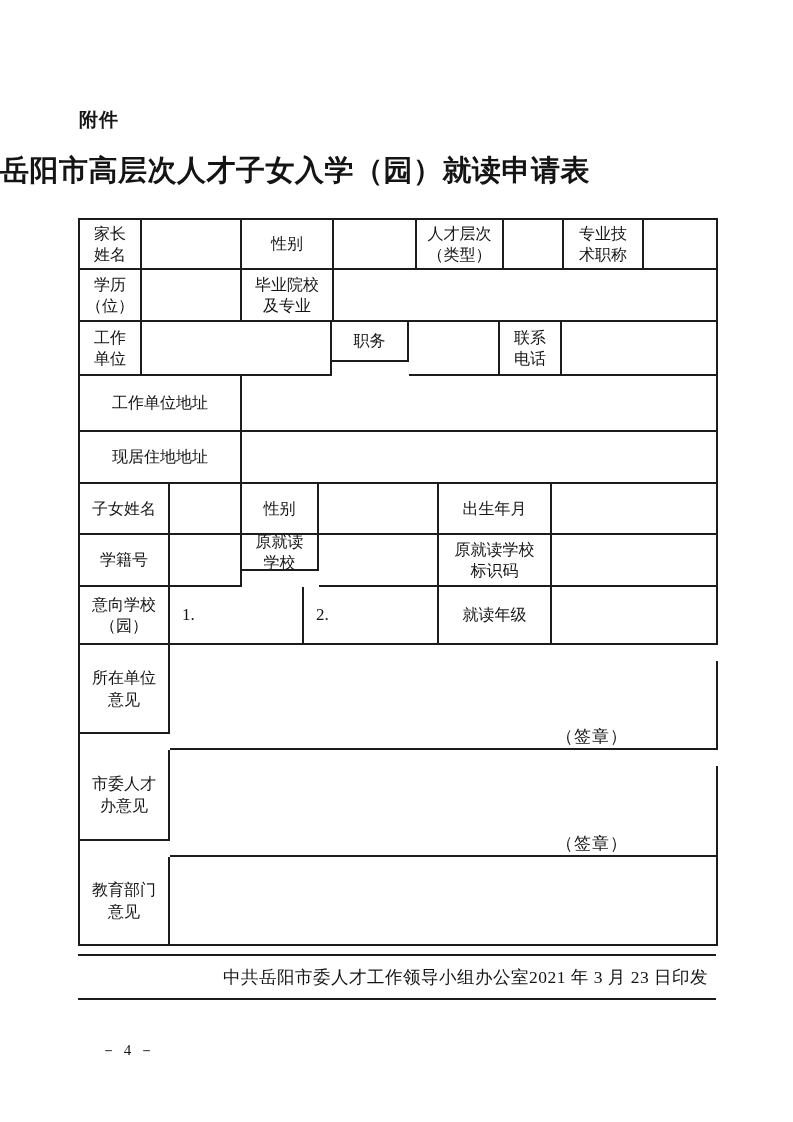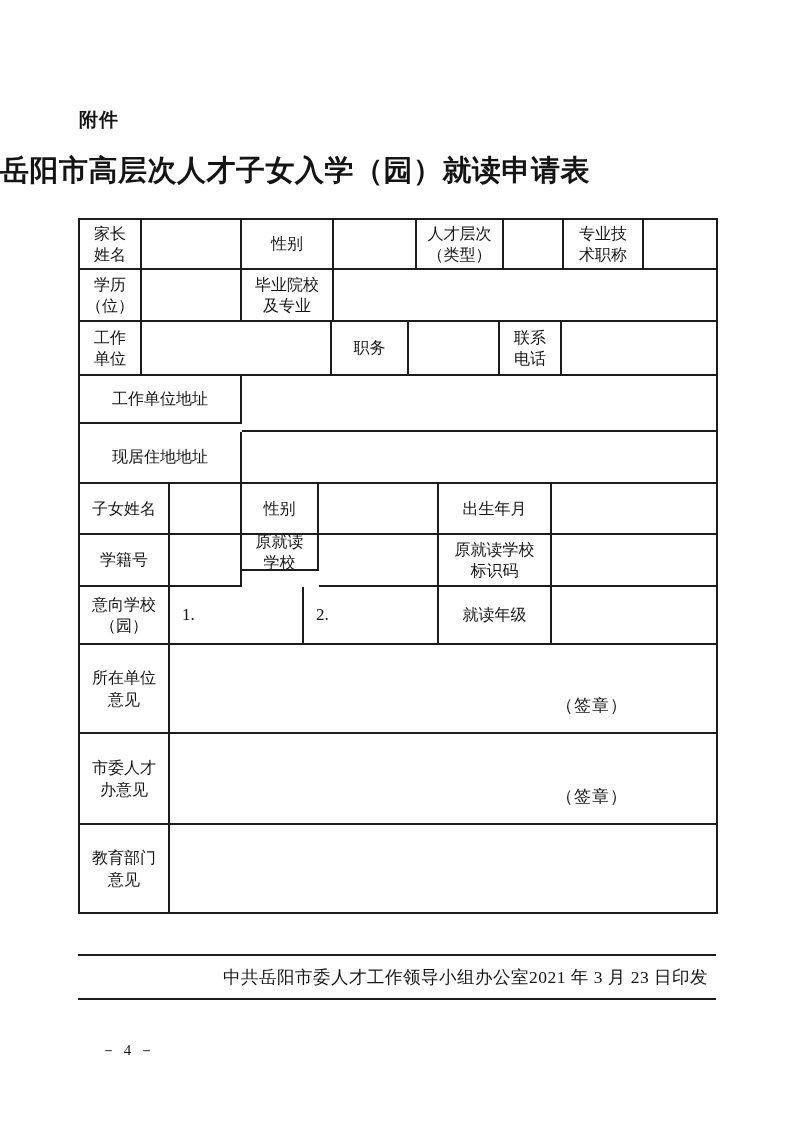--- a/index.html
+++ b/index.html
@@ -24,21 +24,21 @@
   .cell{
     box-sizing:border-box;flex:0 0 auto;
     border-right:2px solid #1c1c1c;border-bottom:2px solid #1c1c1c;
     display:flex;align-items:center;justify-content:center;
     font-size:16px;line-height:1.32;text-align:center;white-space:pre-line;
     overflow:hidden;
   }
   .cell.value{justify-content:flex-start;text-align:left;}
   .cell.option{justify-content:flex-start;padding-left:12px;font-size:17px;}
   .cell.opinion{align-items:flex-end;justify-content:flex-end;
-    padding:0 88px 15px 0;}
+    padding:0 88px 0 0;margin-top:16px;}
   .seal{font-size:17px;letter-spacing:1px;}
   .footer-rule{position:absolute;left:78px;width:638px;height:2px;background:#1c1c1c;}
   .footer-text{
     position:absolute;left:78px;top:956px;width:638px;height:42px;
     box-sizing:border-box;padding:0 8px 0 12px;
     display:flex;justify-content:flex-end;align-items:center;
     font-size:17.5px;letter-spacing:0.5px;
   }
   .page-num{position:absolute;left:101px;top:1041px;font-size:15px;letter-spacing:2px;}
 </style>
@@ -73,29 +73,29 @@
       <div class="cell value" style="width:100px;height:52px"></div>
       <div class="cell" style="width:92px;height:52px">毕业院校
 及专业</div>
       <div class="cell value" style="width:384px;height:52px"></div>
     </div>
 
     <div class="row">
       <div class="cell" style="width:62px;height:54px">工作
 单位</div>
       <div class="cell value" style="width:190px;height:54px"></div>
-      <div class="cell" style="width:77px;height:54px">职务</div>
+      <div class="cell" style="width:77px;height:40px">职务</div>
       <div class="cell value" style="width:91px;height:54px"></div>
       <div class="cell" style="width:62px;height:54px">联系
 电话</div>
       <div class="cell value" style="width:156px;height:54px"></div>
     </div>
 
     <div class="row">
-      <div class="cell" style="width:162px;height:48px">工作单位地址</div>
+      <div class="cell" style="width:162px;height:56px">工作单位地址</div>
       <div class="cell value" style="width:476px;height:56px"></div>
     </div>
 
     <div class="row">
       <div class="cell" style="width:162px;height:52px">现居住地地址</div>
       <div class="cell value" style="width:476px;height:52px"></div>
     </div>
 
     <div class="row">
       <div class="cell" style="width:90px;height:51px">子女姓名</div>

